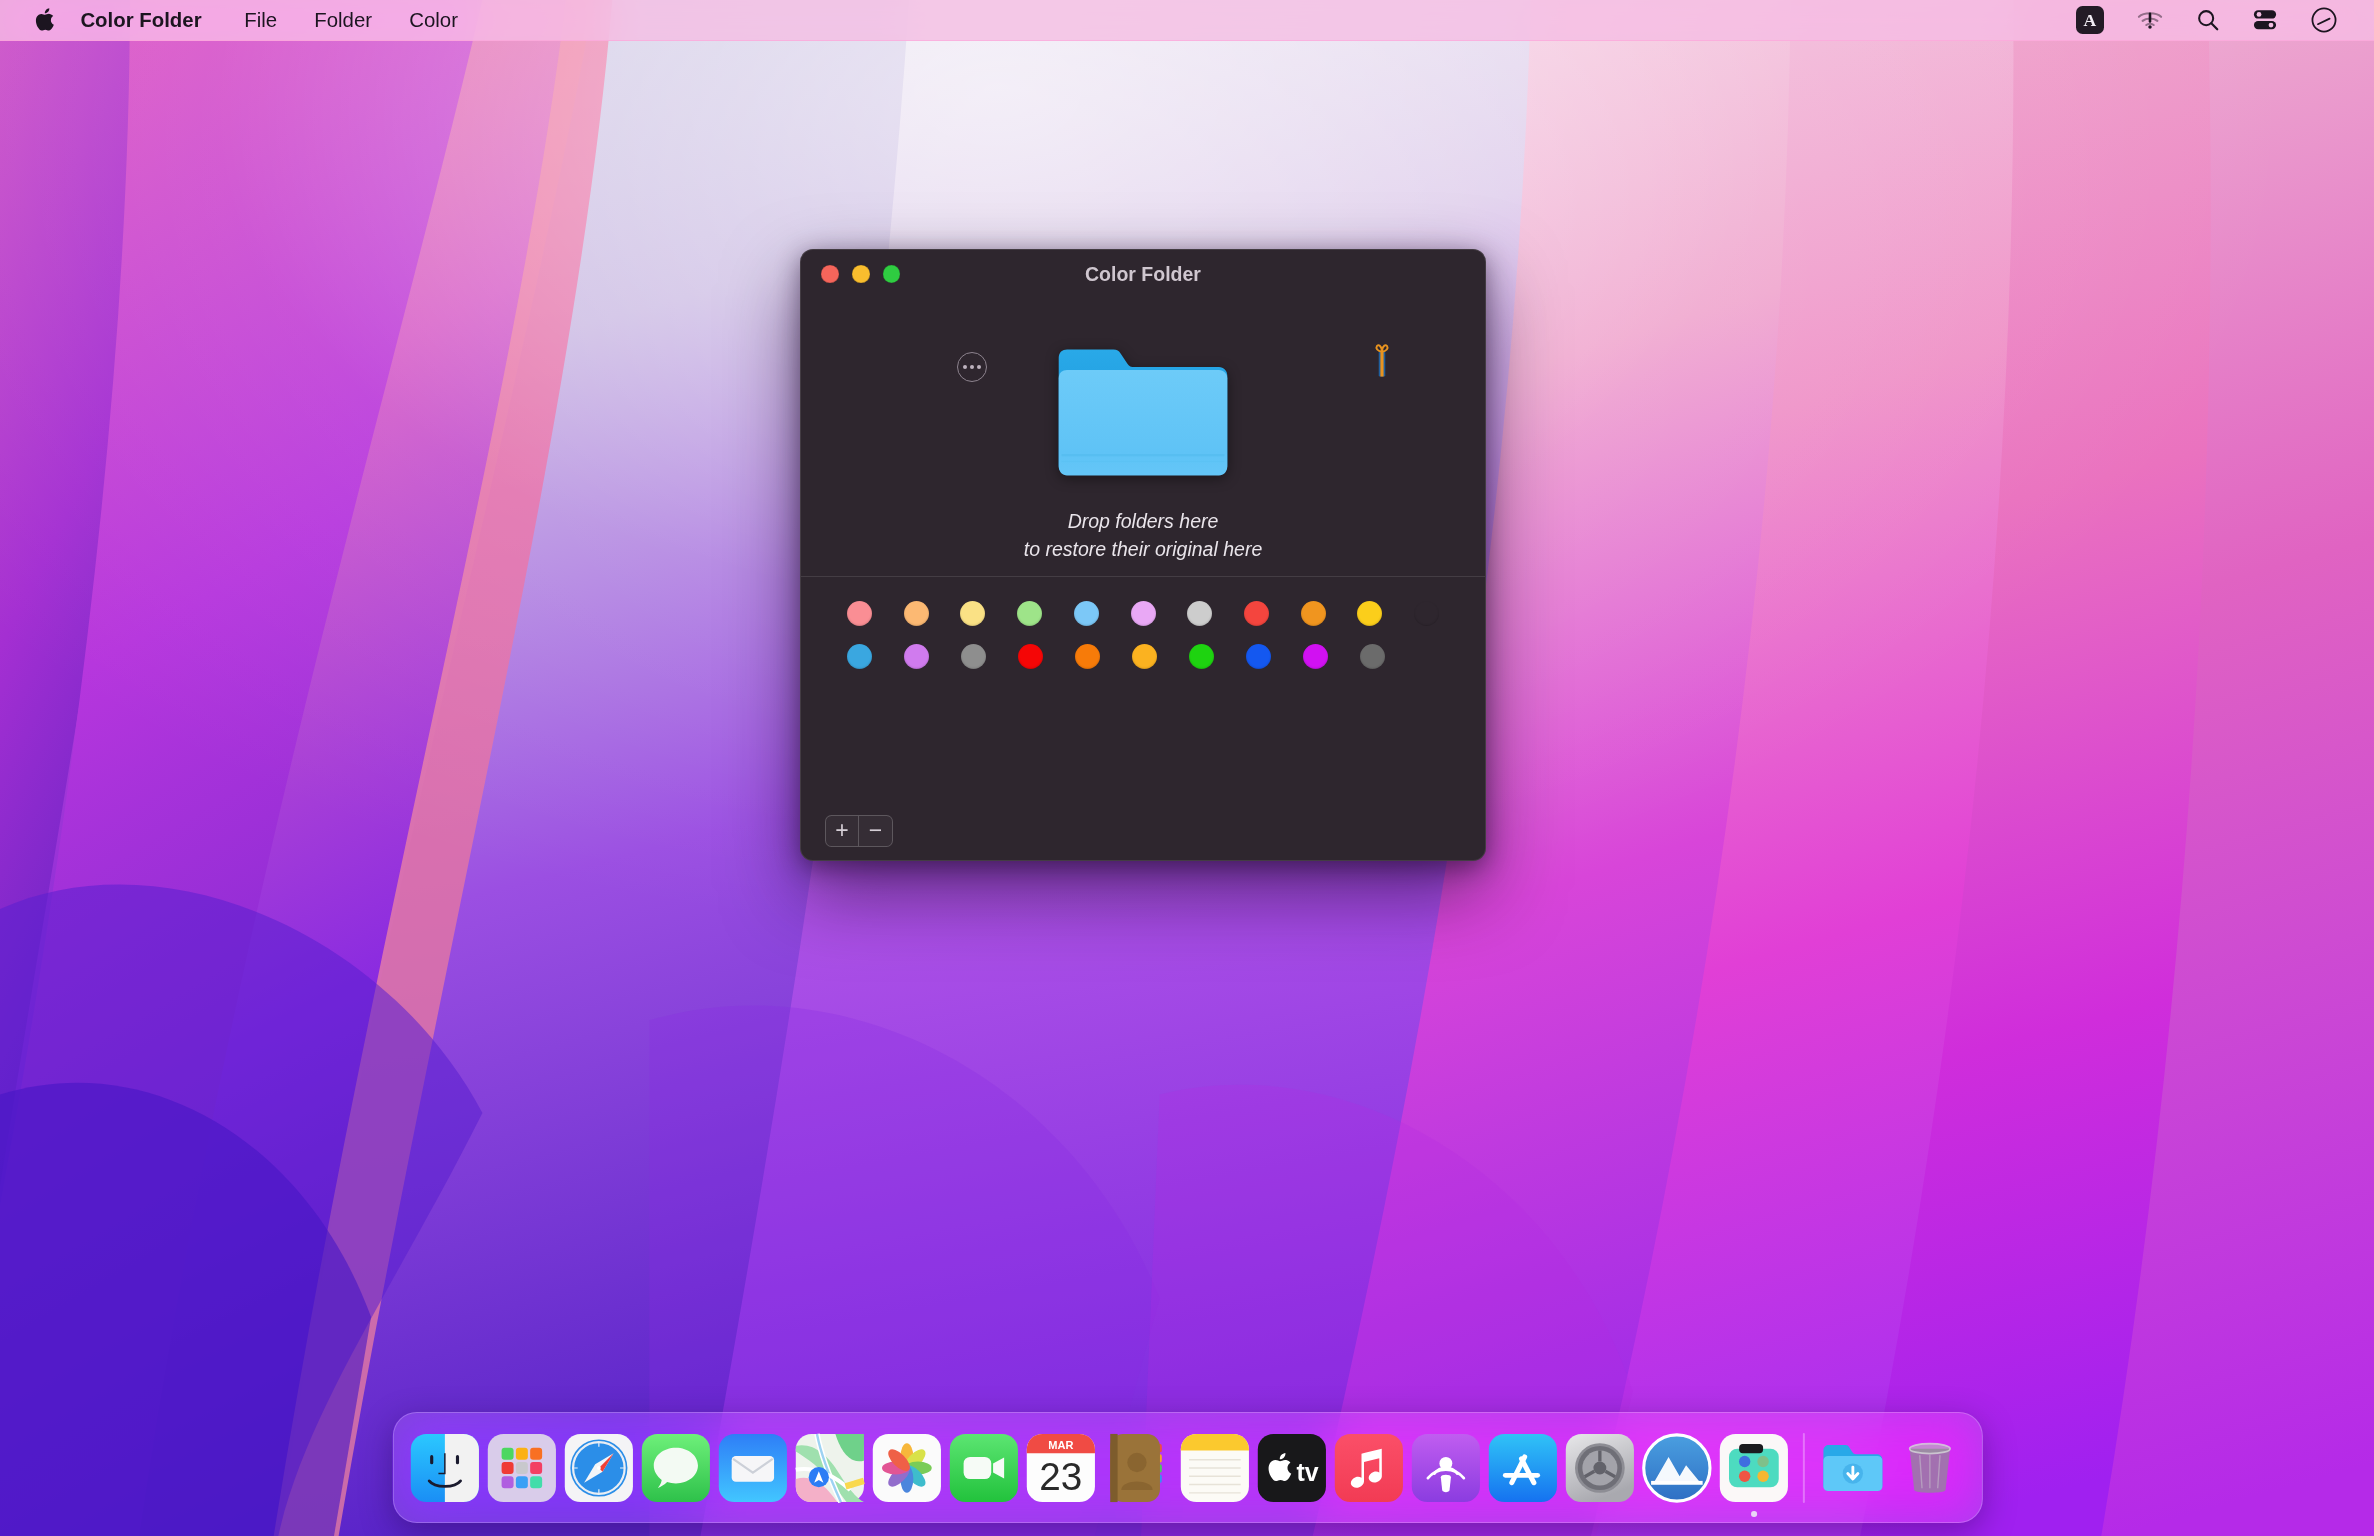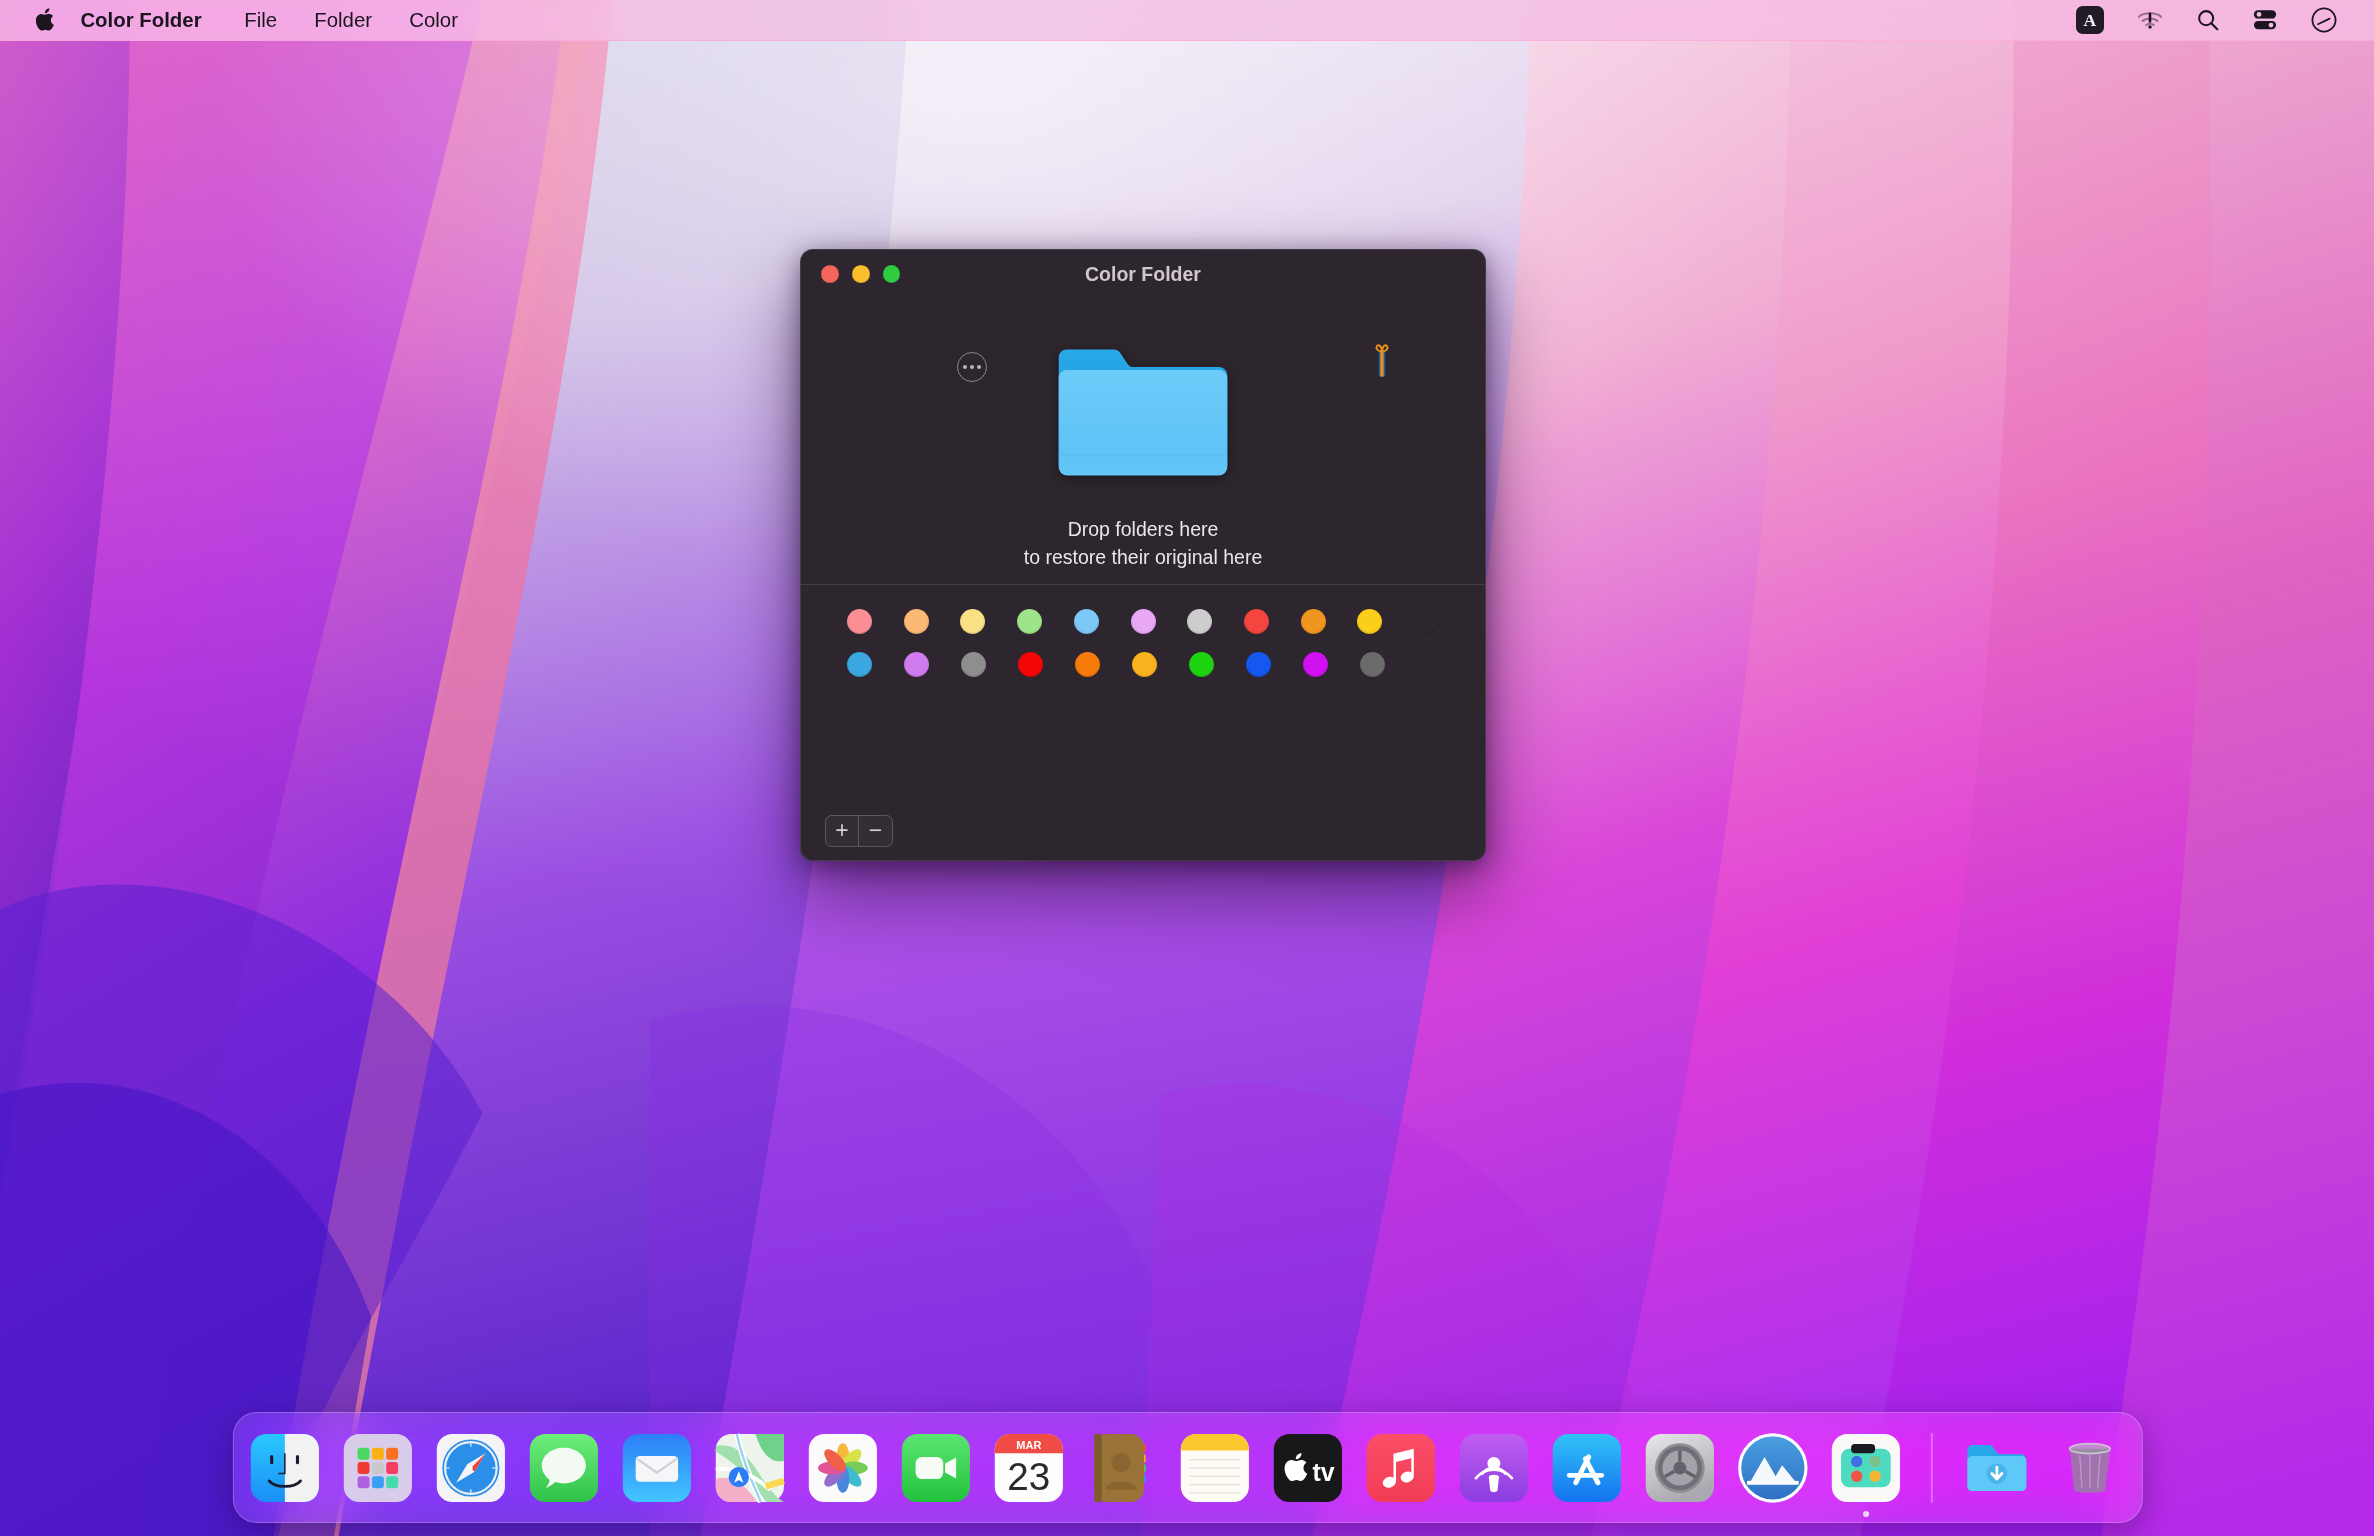--- a/index.html
+++ b/index.html
@@ -81,21 +81,22 @@
   }
   .more-btn i { width:4.2px; height:4.2px; border-radius:50%; background:#bdb3be; display:block; }
   .gift-btn { position:absolute; right:89px; top:45px; width:28px; height:35px; }
   .gift-btn svg { display:block; }
 
   .folder-wrap { display:flex; justify-content:center; padding-top:45px; }
   .folder-icon { width:176px; height:139px; filter:drop-shadow(0 3.7px 6.5px rgba(0,0,0,0.42)); }
 
   .drop-text {
     text-align:center; color:#eae5eb; font-size:19.5px; line-height:1.42;
-    margin-top:34px;
+    margin-top:26px;
+    font-style:italic;
   }
   .drop-text span { display:block; }
 
   .divider { height:0.9px; background:rgba(255,255,255,0.11); flex:0 0 0.9px; }
 
   #palette { flex:1 1 auto; padding:20.4px 30px 0 30px; }
   .swatch-row { display:flex; gap:0; margin-bottom:11px; }
   .swatch-cell { width:57px; display:flex; justify-content:center; align-items:center; height:32px; }
   .swatch {
     width:25px; height:25px; border-radius:50%;
@@ -119,21 +120,21 @@
   .seg-btn.plus { border-right:0.9px solid rgba(255,255,255,0.20); }
 
   
   #dock {
     position:absolute; left:50%; transform:translateX(-50%);
     bottom:13px; height:111px; z-index:45;
     background:rgba(190,150,235,0.26);
     border:0.9px solid rgba(255,255,255,0.22);
     border-radius:24px;
     backdrop-filter:blur(24px) saturate(170%);
-    display:flex; align-items:center; padding:0 13px; gap:16px;
+    display:flex; align-items:center; padding:0 13px; gap:0;
     box-shadow:0 9.3px 32px rgba(30,0,60,0.35);
   }
   .dock-item {
     width:77px; height:111px; position:relative;
     display:flex; flex-direction:column; align-items:center; justify-content:center;
   }
   .dock-icon { width:70px; height:70px; display:block; }
   .dock-dot {
     position:absolute; bottom:6.5px; left:50%; transform:translateX(-50%);
     width:5.6px; height:5.6px; border-radius:50%; background:#e9d4f5;

